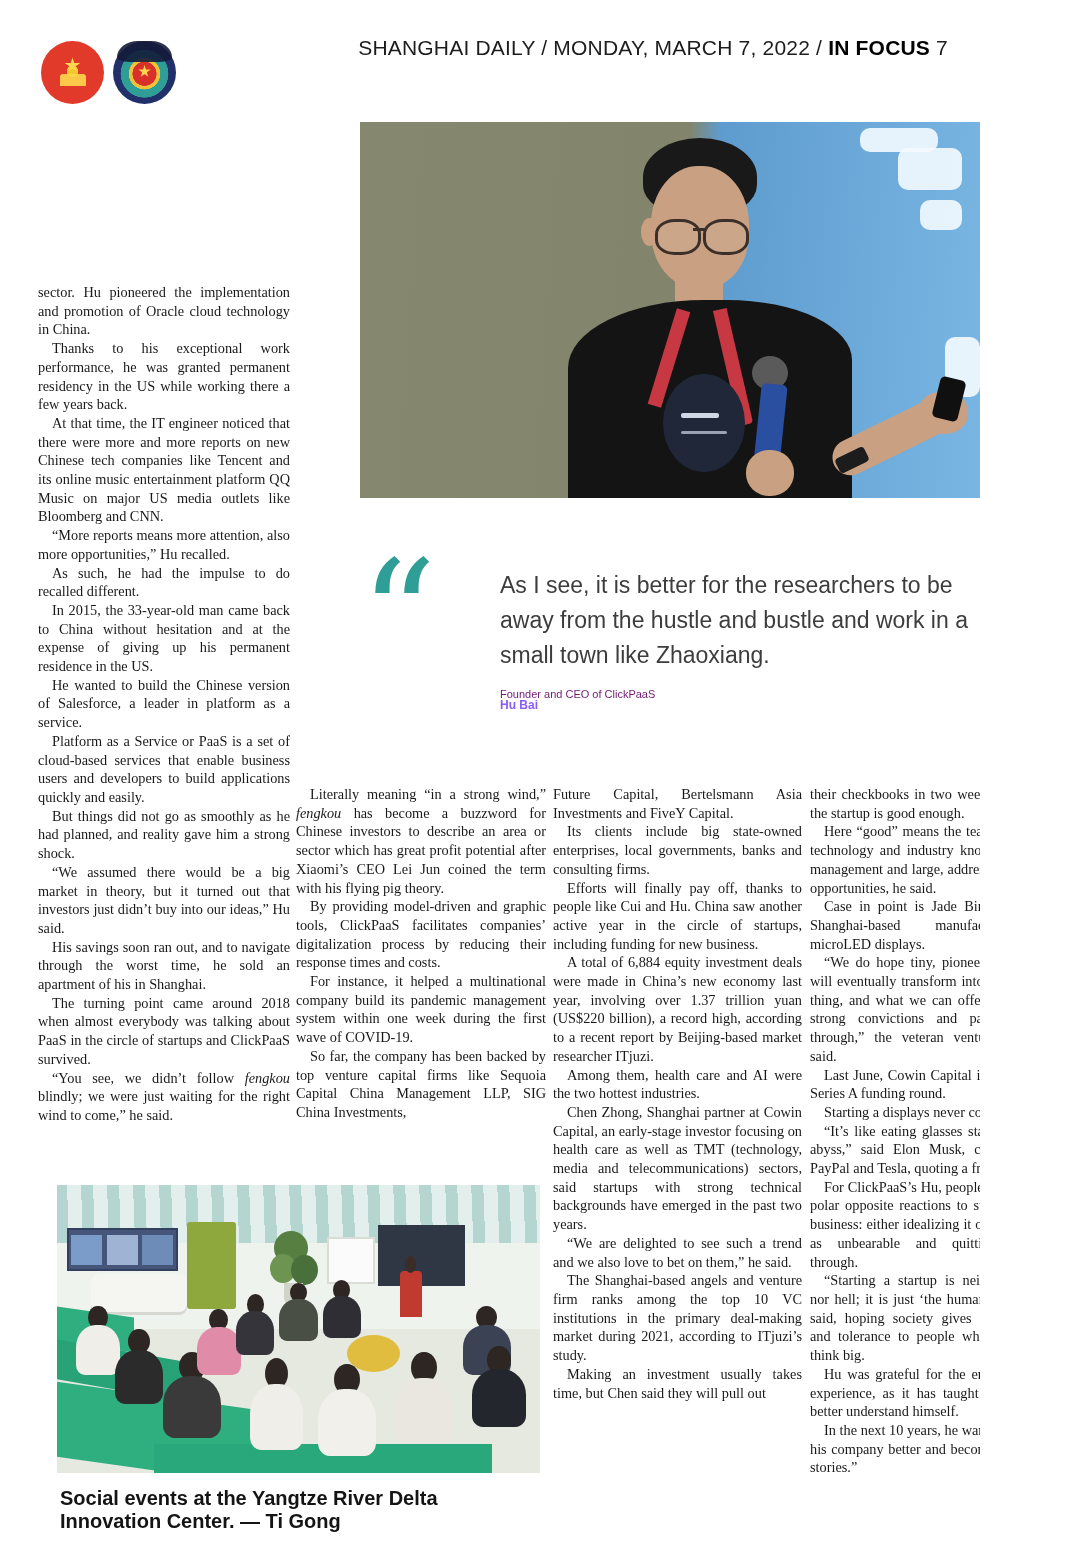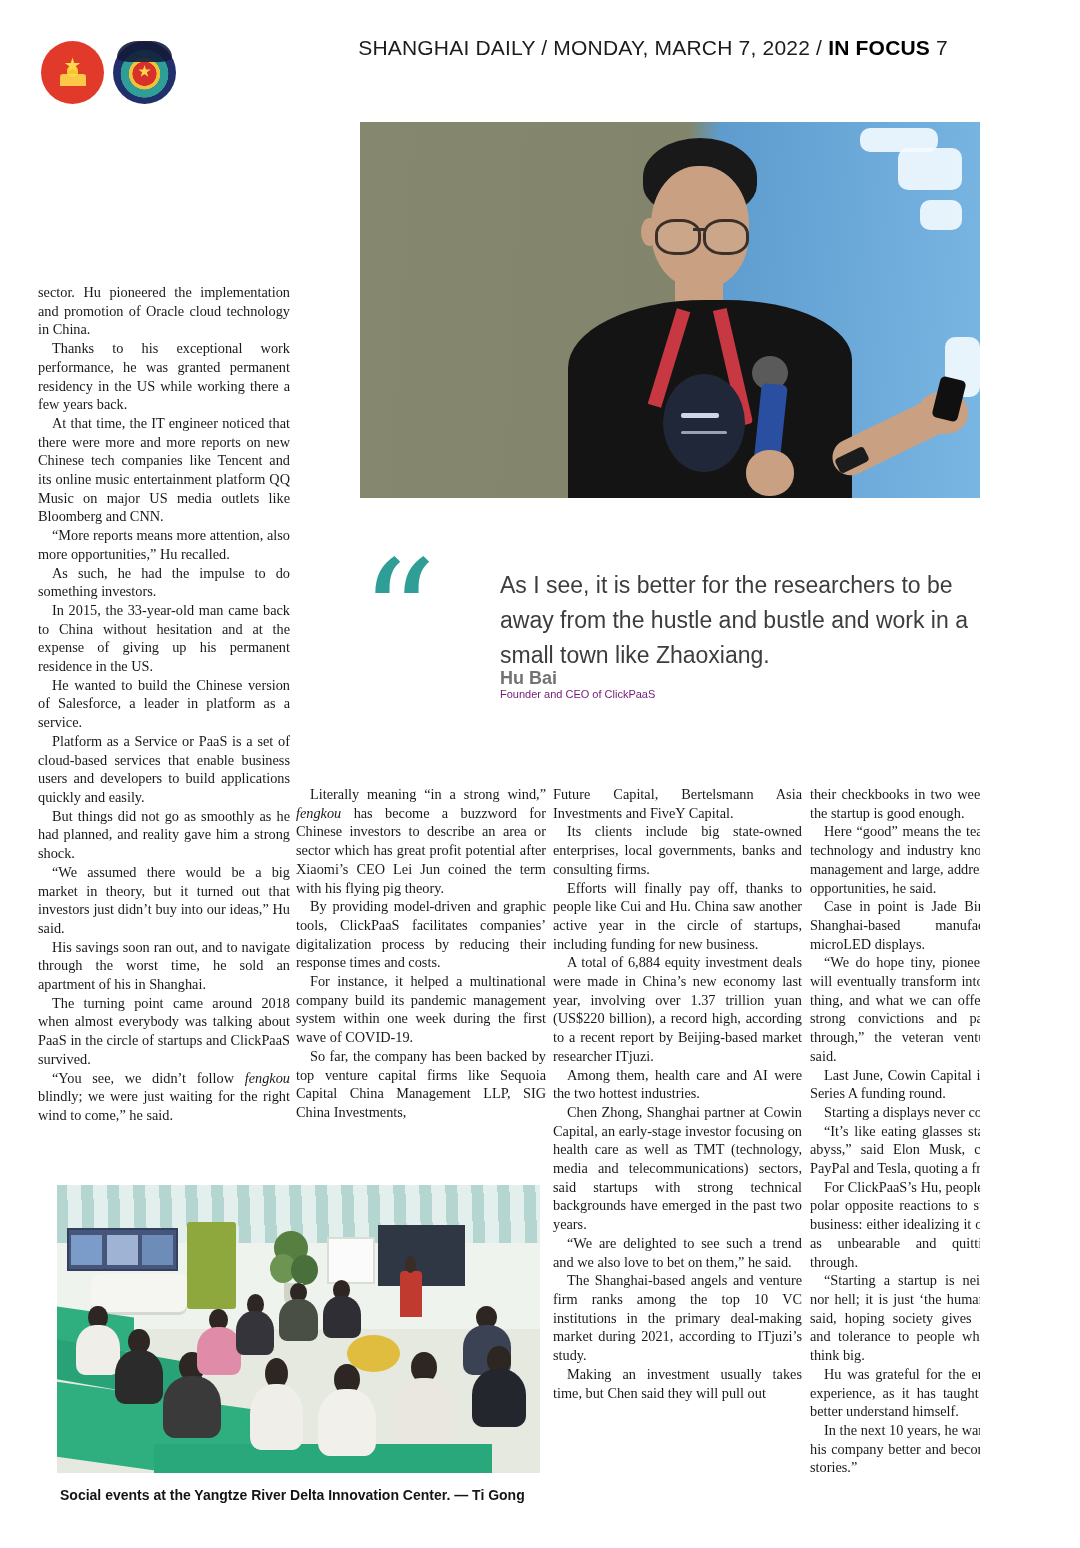--- a/index.html
+++ b/index.html
@@ -57,22 +57,22 @@
   .armL{position:absolute;left:468px;top:298px;width:124px;height:36px;border-radius:18px;transform:rotate(-26deg);}
   .handL{position:absolute;left:558px;top:270px;width:50px;height:42px;border-radius:46%;}
   .clicker{position:absolute;left:576px;top:256px;width:26px;height:42px;background:#101010;border-radius:5px;transform:rotate(14deg);}
   .watch{position:absolute;left:476px;top:330px;width:32px;height:16px;background:#1c1c1c;transform:rotate(-26deg);border-radius:4px;}
 
   
   .quote-mark{position:absolute;left:360px;top:540px;font-family:"DejaVu Serif",serif;
       font-size:150px;line-height:1;color:#2f9e96;}
   .quote-text{position:absolute;left:500px;top:568px;width:470px;
       font-family:"Liberation Sans",sans-serif;font-size:23px;line-height:35px;color:#3d3d3d;font-weight:400;}
-  .quote-author{position:absolute;left:500px;top:668px;font-family:"Liberation Sans",sans-serif;
-      font-size:18px;font-weight:700;color:#737373;}
+  .quote-author{position:absolute;left:500px;top:698px;font-family:"Liberation Sans",sans-serif;
+      font-size:12px;font-weight:700;color:#8b5cf6;}
   .quote-role{position:absolute;left:500px;top:688px;font-family:"Liberation Sans",sans-serif;
       font-size:11px;color:#701a75;}
 
   
   .col{position:absolute;font-size:14.3px;line-height:18.7px;text-align:justify;color:#191919;}
   .col p{margin:0;text-indent:14px;}
   .col.continued p:first-child{text-indent:0;}
   #col1{left:38px;top:283px;width:252px;}
   #col2{left:296px;top:785px;width:250px;}
   #col3{left:553px;top:785px;width:249px;}
@@ -108,21 +108,21 @@
   .steps{position:absolute;background:#2fae80;}
   .st1{left:0;top:44%;width:16%;height:12%;transform:skewY(8deg);}
   .st2{left:0;top:58%;width:30%;height:14%;transform:skewY(10deg);background:#27a377;}
   .st3{left:0;top:74%;width:48%;height:26%;transform:skewY(8deg);background:#2fae80;}
   .st4{left:20%;top:90%;width:70%;height:10%;background:#29a87b;}
   .fig{position:absolute;width:var(--w);height:var(--h);left:var(--x);top:var(--y);}
   .fig .body{position:absolute;left:0;bottom:0;width:100%;height:72%;background:var(--c);border-radius:45% 45% 20% 20%;}
   .fig .head{position:absolute;left:28%;top:0;width:44%;height:34%;background:#2e2622;border-radius:50%;}
 
   .caption{position:absolute;left:60px;top:1487px;width:480px;
-      font-family:"Liberation Sans",sans-serif;font-size:14px;font-weight:700;color:#141414;}
+      font-family:"Liberation Sans",sans-serif;font-size:20px;font-weight:700;color:#141414;}
 </style>
 </head>
 <body>
 
 <div id="page">
 
   <div class="masthead">
     <span>SHANGHAI DAILY / MONDAY, MARCH 7, 2022 / </span><span class="bold">IN FOCUS</span><span> 7</span>
   </div>
 
@@ -166,21 +166,21 @@
   <div class="quote-mark">“</div>
   <div class="quote-text">As I see, it is better for the researchers to be away from the hustle and bustle and work in a small town like Zhaoxiang.</div>
   <div class="quote-author">Hu Bai</div>
   <div class="quote-role">Founder and CEO of ClickPaaS</div>
 
   <div id="col1" class="col continued">
       <p>sector. Hu pioneered the implementation and promotion of Oracle cloud technology in China.</p>
       <p>Thanks to his exceptional work performance, he was granted permanent residency in the US while working there a few years back.</p>
       <p>At that time, the IT engineer noticed that there were more and more reports on new Chinese tech companies like Tencent and its online music entertainment platform QQ Music on major US media outlets like Bloomberg and CNN.</p>
       <p>“More reports means more attention, also more opportunities,” Hu recalled.</p>
-      <p>As such, he had the impulse to do something investors.</p>
+      <p>As such, he had the impulse to do recalled different.</p>
       <p>In 2015, the 33-year-old man came back to China without hesitation and at the expense of giving up his permanent residence in the US.</p>
       <p>He wanted to build the Chinese version of Salesforce, a leader in platform as a service.</p>
       <p>Platform as a Service or PaaS is a set of cloud-based services that enable business users and developers to build applications quickly and easily.</p>
       <p>But things did not go as smoothly as he had planned, and reality gave him a strong shock.</p>
       <p>“We assumed there would be a big market in theory, but it turned out that investors just didn’t buy into our ideas,” Hu said.</p>
       <p>His savings soon ran out, and to navigate through the worst time, he sold an apartment of his in Shanghai.</p>
       <p>The turning point came around 2018 when almost everybody was talking about PaaS in the circle of startups and ClickPaaS survived.</p>
       <p>“You see, we didn’t follow <i>fengkou</i> blindly; we were just waiting for the right wind to come,” he said.</p>
     </div>
   <div id="col2" class="col">

